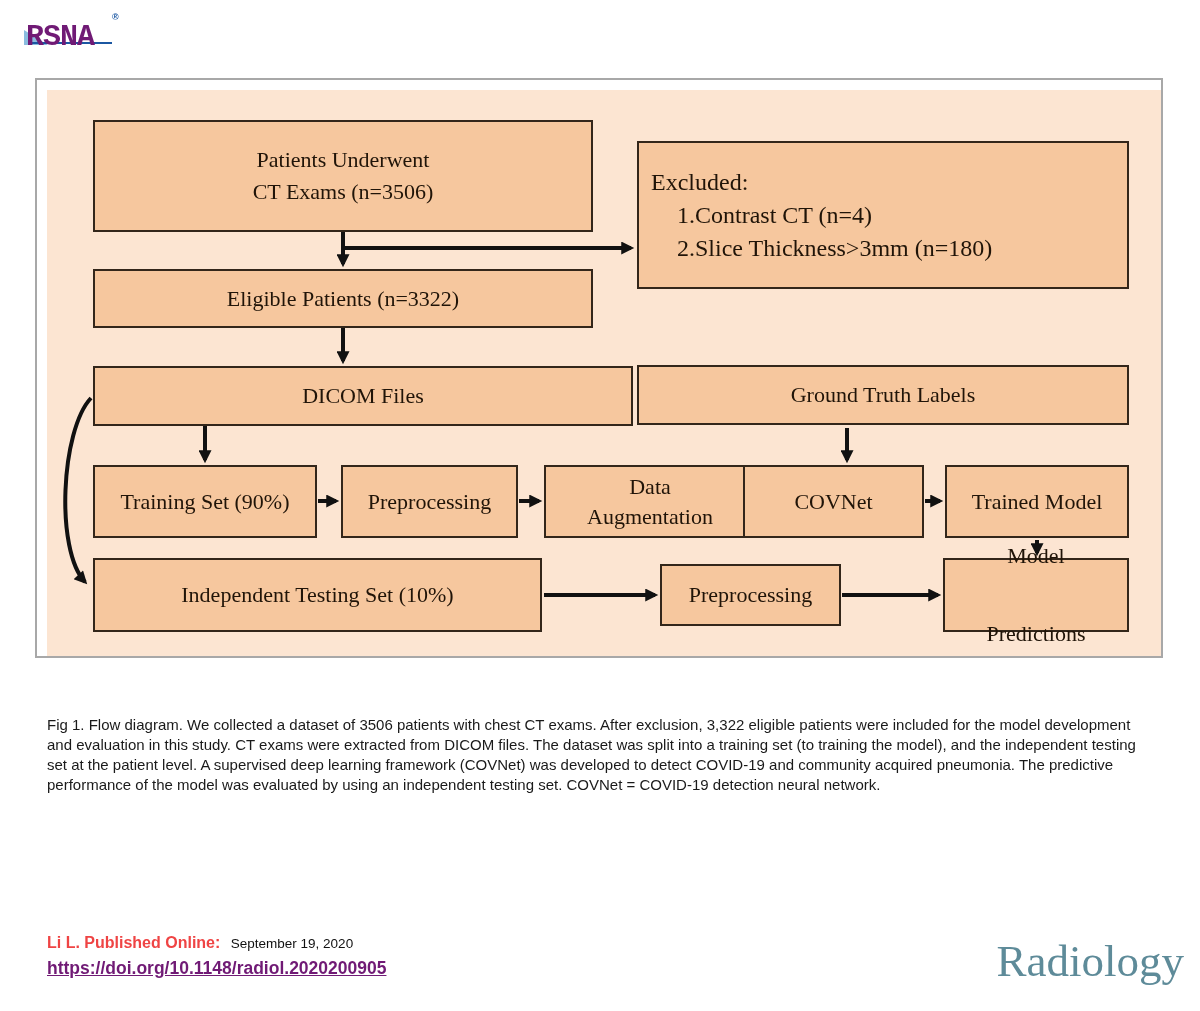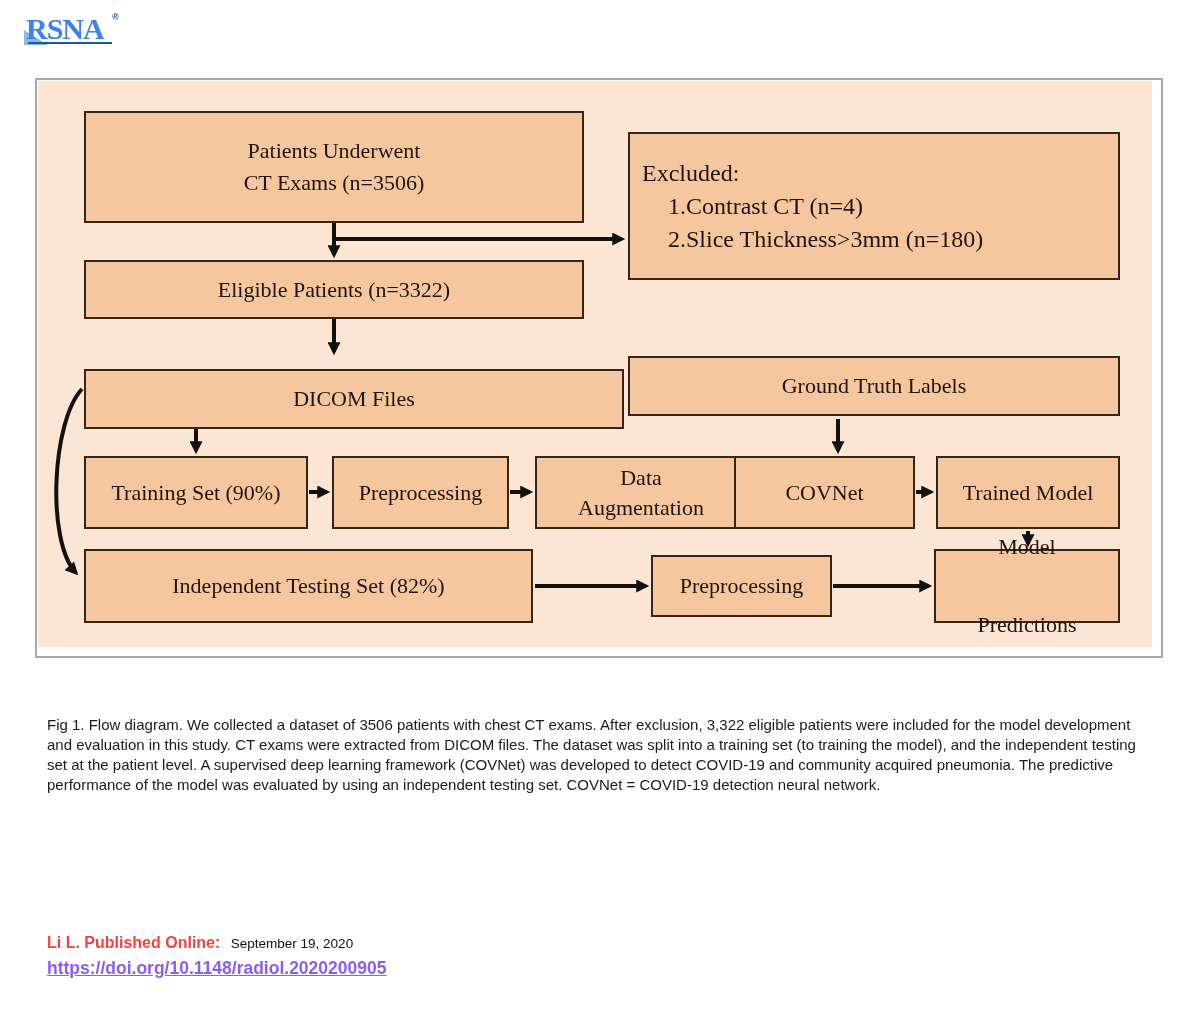--- a/index.html
+++ b/index.html
@@ -3,62 +3,62 @@
 <meta charset="utf-8">
 <style>
   html,body{margin:0;padding:0;background:#fff;}
   #page{position:relative;width:1200px;height:1011px;background:#ffffff;overflow:hidden;
         font-family:"Liberation Sans",sans-serif;color:#1a1a1a;}
 
   
   .rsna{position:absolute;left:24px;top:12px;width:100px;height:36px;}
   .rsna-tri{position:absolute;left:0px;bottom:3px;width:0;height:0;
             border-bottom:15px solid #8abcdf;border-right:24px solid transparent;}
-  .rsna-text{position:absolute;left:2px;top:0;font-family:Liberation Serif, serif;
-             font-weight:bold;font-size:30px;letter-spacing:-1px;color:#3b82f6;line-height:34px;}
+  .rsna-text{position:absolute;left:2px;top:8px;font-family:Liberation Mono, monospace;
+             font-weight:bold;font-size:30px;letter-spacing:-1px;color:#701a75;line-height:34px;}
   .rsna-rule{position:absolute;left:4px;bottom:4px;width:84px;height:2px;background:#1b57a2;}
   .rsna-reg{position:absolute;left:88px;top:0px;font-size:9px;color:#1b57a2;font-weight:bold;}
 
   
   .panel{position:absolute;left:35px;top:78px;width:1128px;height:580px;box-sizing:border-box;
-         border:2px solid #a8a8a8;background:#ffffff;padding:1px;}
+         border:2px solid #a8a8a8;background:#ffffff;padding:10px;}
   .canvas{position:relative;width:1114px;height:566px;background:#fce5d2;}
   .arrows{position:absolute;left:0;top:0;width:1114px;height:566px;pointer-events:none;}
 
   .fbox{position:absolute;box-sizing:border-box;background:#f6c79e;border:2px solid #33261a;
         display:flex;flex-direction:column;align-items:center;justify-content:center;
         font-family:"Liberation Serif",serif;font-size:22px;color:#201408;text-align:center;
         line-height:30px;}
   .bx-patients {left:46px; top:30px; width:500px;height:112px;line-height:32px;}
   .bx-excluded {left:590px;top:51px; width:492px;height:148px;align-items:flex-start;
                 text-align:left;font-size:24px;line-height:33px;padding-left:12px;}
   .bx-excluded .indent{padding-left:26px;}
   .bx-eligible {left:46px; top:179px;width:500px;height:59px;}
-  .bx-dicom    {left:46px; top:288px;width:540px;height:60px;}
+  .bx-dicom    {left:46px; top:276px;width:540px;height:60px;}
   .bx-ground   {left:590px;top:275px;width:492px;height:60px;}
   .bx-training {left:46px; top:375px;width:224px;height:73px;}
   .bx-prep1    {left:294px;top:375px;width:177px;height:73px;}
   .bx-dataaug  {left:497px;top:375px;width:212px;height:73px;}
   .bx-covnet   {left:696px;top:375px;width:181px;height:73px;}
   .bx-trained  {left:898px;top:375px;width:184px;height:73px;}
   .bx-indtest  {left:46px; top:468px;width:449px;height:74px;}
   .bx-prep2    {left:613px;top:474px;width:181px;height:62px;}
   .bx-modelpred{left:896px;top:468px;width:186px;height:74px;gap:48px;}
 
   
   .caption{position:absolute;left:47px;top:700px;width:1112px;font-size:15px;line-height:20px;
            color:#1a1a1a;}
   .caption b{font-weight:normal;}
 
   
   .byline{position:absolute;left:47px;top:934px;white-space:nowrap;}
   .byline .strong{font-weight:bold;font-size:16px;color:#ef4444;}
   .byline .date{font-size:13.5px;color:#111;margin-left:6px;}
   .doi{position:absolute;left:47px;top:958px;font-size:17.5px;font-weight:bold;
-       color:#8b5cf6;text-decoration:underline;}
+       color:#701a75;text-decoration:underline;}
   .radiology{position:absolute;right:16px;top:934px;font-family:"Liberation Serif",serif;
              font-size:45px;color:#5e8b99;line-height:54px;}
 </style>
 </head>
 <body>
 
 <div id="page">
 
   <div class="rsna">
     <span class="rsna-tri"></span>
@@ -129,21 +129,21 @@
 
       <div class="fbox bx-covnet">
         <div>COVNet</div>
       </div>
 
       <div class="fbox bx-trained">
         <div>Trained Model</div>
       </div>
 
       <div class="fbox bx-indtest">
-        <div>Independent Testing Set (82%)</div>
+        <div>Independent Testing Set (10%)</div>
       </div>
 
       <div class="fbox bx-prep2">
         <div>Preprocessing</div>
       </div>
 
       <div class="fbox bx-modelpred">
         <div>Model</div>
         <div>Predictions</div>
       </div>
@@ -151,14 +151,15 @@
     </div>
   </div>
 
   <p class="caption"><span>Fig 1. </span><b>Flow diagram.</b><span> We collected a dataset of 3506 patients with chest CT exams. After exclusion, 3,322 eligible patients were included for the model development and evaluation in this study. CT exams were extracted from DICOM files. The dataset was split into a training set (to training the model), and the independent testing set at the patient level. A supervised deep learning framework (COVNet) was developed to detect COVID-19 and community acquired pneumonia. The predictive performance of the model was evaluated by using an independent testing set. COVNet = COVID-19 detection neural network.</span></p>
 
   <div class="byline">
     <span class="strong">Li L. Published Online:</span>
     <span class="date">September 19, 2020</span>
   </div>
   <a class="doi" href="#">https://doi.org/10.1148/radiol.2020200905</a>
+  <div class="radiology">Radiology</div>
 
 </div>
 
 </body></html>

